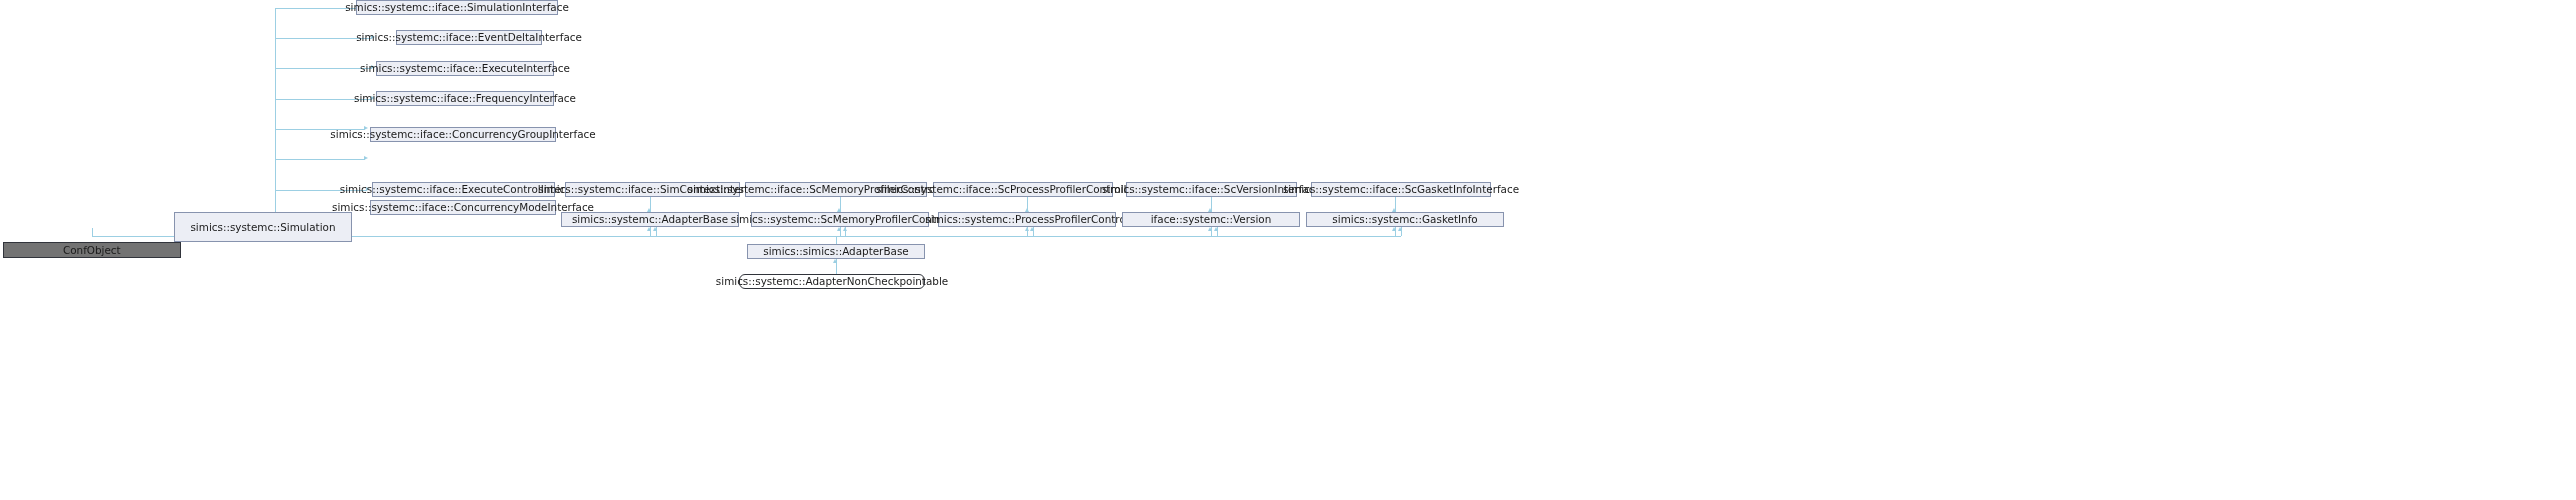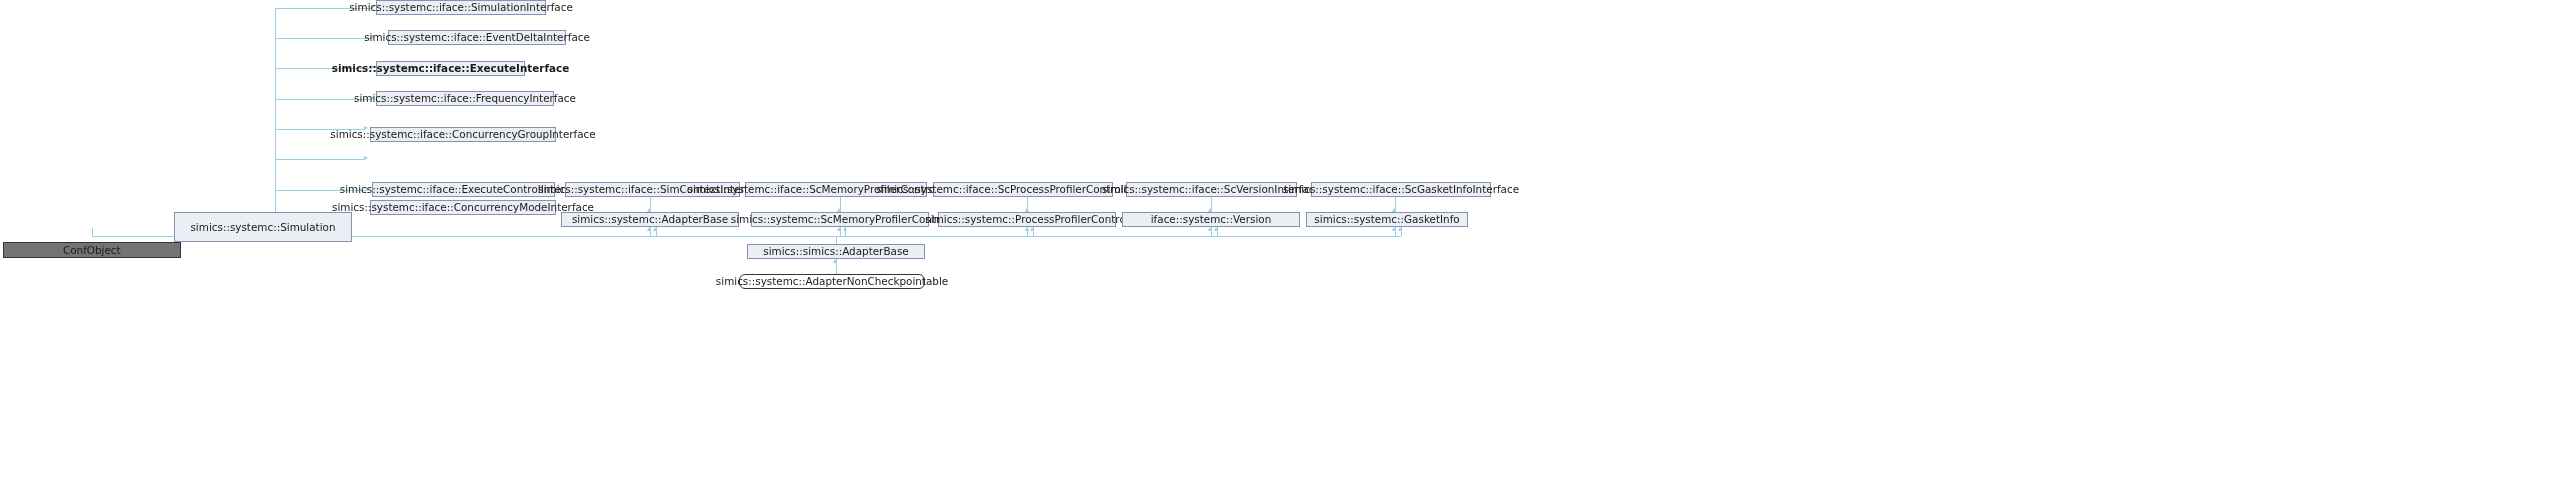--- a/index.html
+++ b/index.html
@@ -100,27 +100,27 @@
     <div class="edge v" style="left: 845px; top: 227px; height: 8.5px;"></div>
     <div class="arrow up" style="left: 843px; top: 227px;"></div>
     <div class="edge v" style="left: 1033px; top: 227px; height: 8.5px;"></div>
     <div class="arrow up" style="left: 1030px; top: 227px;"></div>
     <div class="edge v" style="left: 1217px; top: 227px; height: 8.5px;"></div>
     <div class="arrow up" style="left: 1214px; top: 227px;"></div>
     <div class="edge v" style="left: 1401px; top: 227px; height: 8.5px;"></div>
     <div class="arrow up" style="left: 1398px; top: 227px;"></div>
     <div class="edge v" style="left: 836px; top: 259px; height: 15px;"></div>
     <div class="arrow up" style="left: 833px; top: 259px;"></div>
-    <div class="node" style="left: 376px; top: 0px; width: 170px; height: 15px;">
+    <div class="node" style="left: 356px; top: 0px; width: 202px; height: 15px;">
       <span>simics::systemc::iface::SimulationInterface</span>
     </div>
-    <div class="node" style="left: 388px; top: 30px; width: 178px; height: 15px;">
+    <div class="node" style="left: 396px; top: 30px; width: 146px; height: 15px;">
       <span>simics::systemc::iface::EventDeltaInterface</span>
     </div>
-    <div class="node" style="left: 376px; top: 61px; width: 149px; height: 15px; font-weight: bold;">
+    <div class="node" style="left: 376px; top: 61px; width: 178px; height: 15px;">
       <span>simics::systemc::iface::ExecuteInterface</span>
     </div>
     <div class="node" style="left: 376px; top: 91px; width: 178px; height: 15px; text-align: right;">
       <span>simics::systemc::iface::FrequencyInterface</span>
     </div>
     <div class="node" style="left: 370px; top: 127px; width: 186px; height: 15px;">
       <span>simics::systemc::iface::ConcurrencyGroupInterface</span>
     </div>
     <div class="node" style="left: 370px; top: 152px; width: 186px; height: 15px; margin-top: 48px;">
       <span>simics::systemc::iface::ConcurrencyModeInterface</span>
@@ -154,21 +154,21 @@
     </div>
     <div class="node" style="left: 751px; top: 212px; width: 178px; height: 15px;">
       <span>simics::systemc::ScMemoryProfilerControl</span>
     </div>
     <div class="node" style="left: 938px; top: 212px; width: 178px; height: 15px;">
       <span>simics::systemc::ProcessProfilerControl</span>
     </div>
     <div class="node" style="left: 1122px; top: 212px; width: 178px; height: 15px;">
       <span>iface::systemc::Version</span>
     </div>
-    <div class="node" style="left: 1306px; top: 212px; width: 162px; height: 15px;">
+    <div class="node" style="left: 1306px; top: 212px; width: 198px; height: 15px;">
       <span>simics::systemc::GasketInfo</span>
     </div>
     <div class="node" style="left: 747px; top: 244px; width: 178px; height: 15px;">
       <span>simics::simics::AdapterBase</span>
     </div>
     <div class="node plain" style="left: 739px; top: 274px; width: 186px; height: 15px; border-radius: 6px;">
       <span>simics::systemc::AdapterNonCheckpointable</span>
     </div>
   </div>
 

